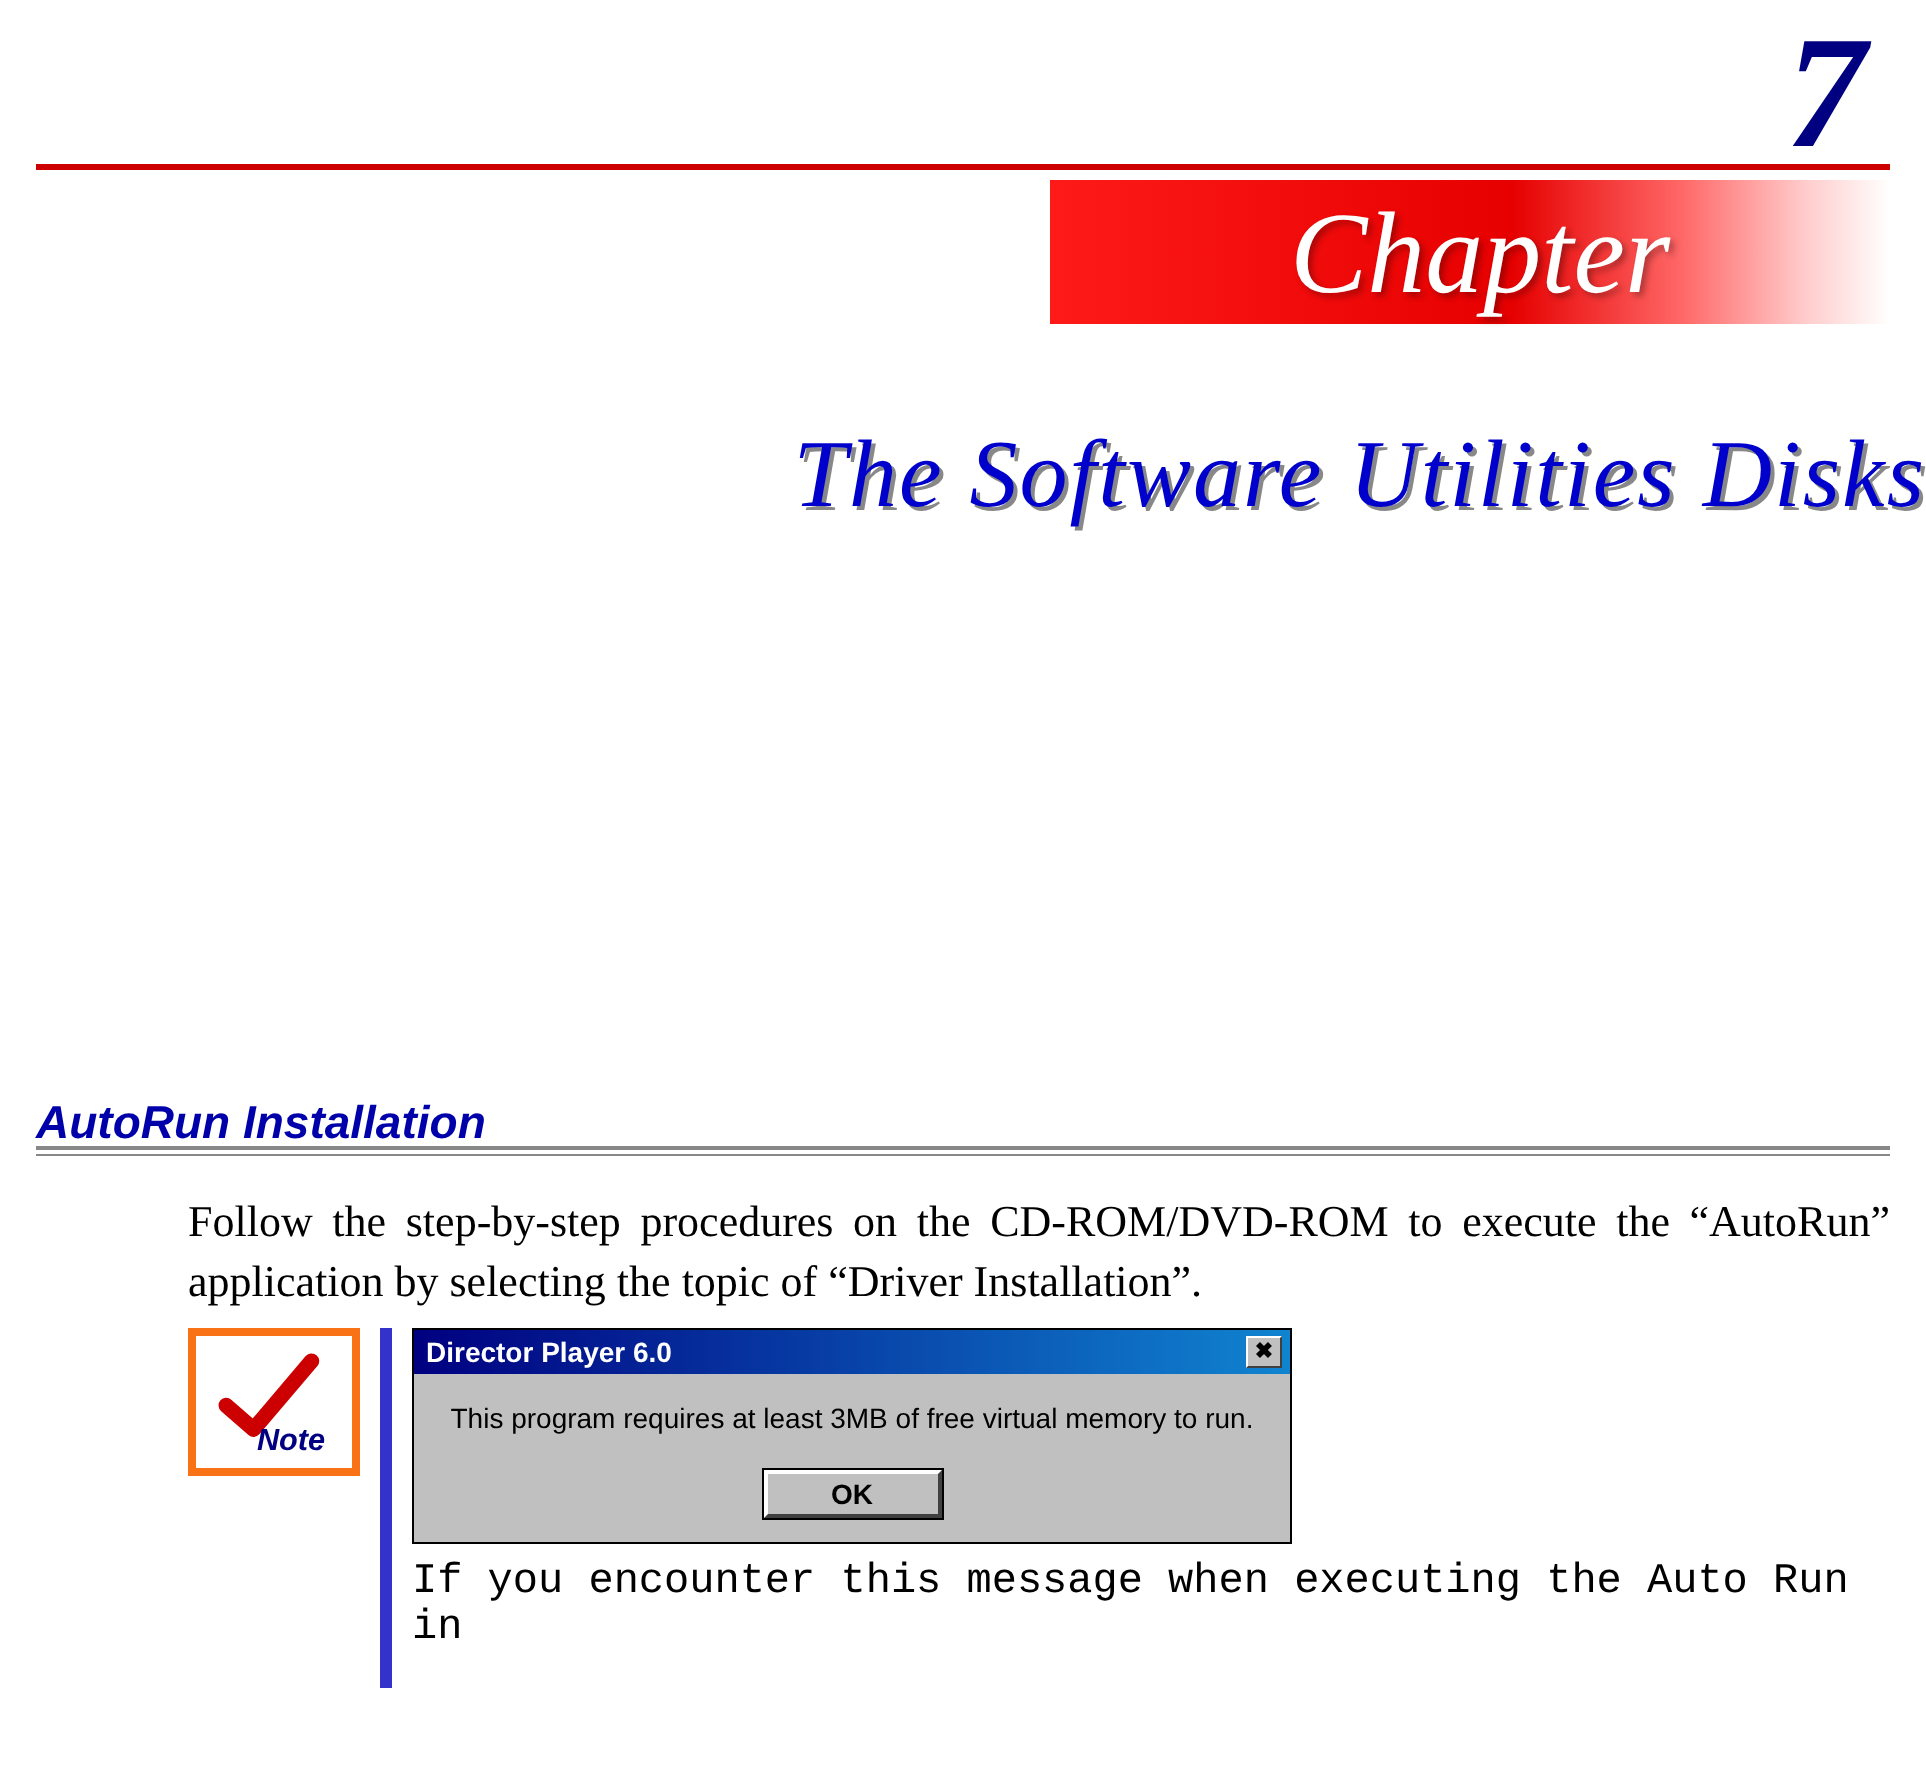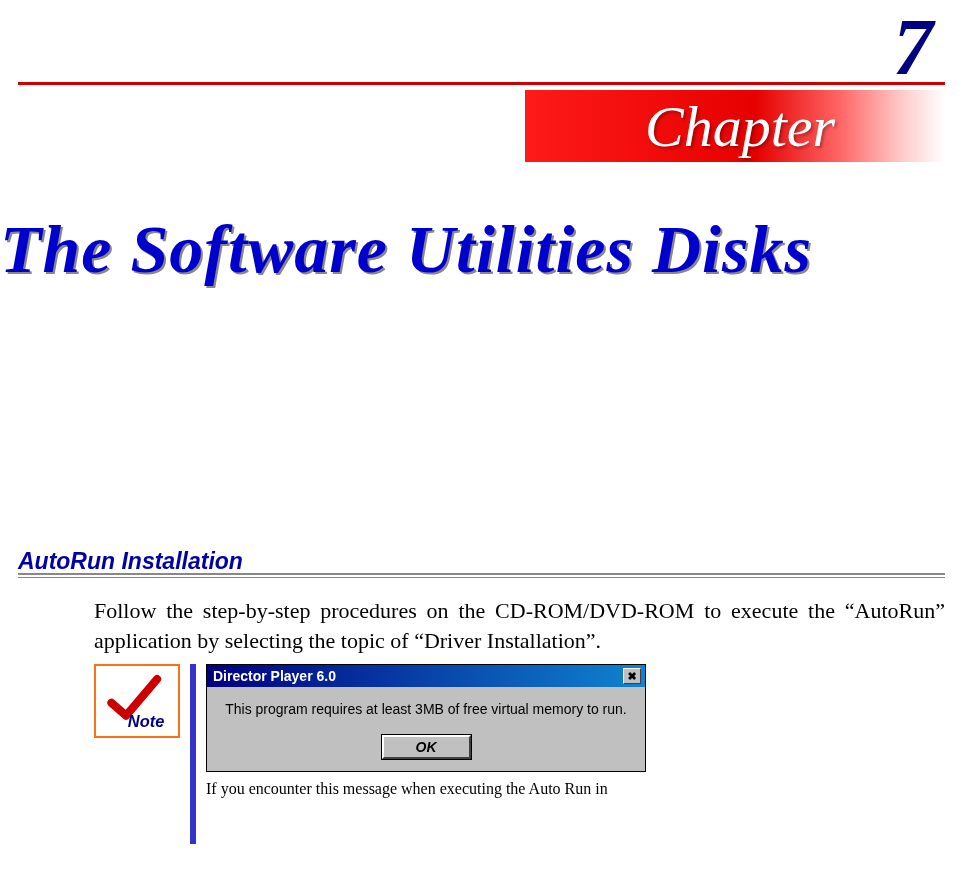--- a/index.html
+++ b/index.html
@@ -49,25 +49,25 @@
       font-size: 58px;
       font-style: italic;
       color: #ffffff;
       text-shadow: 2px 2px 3px rgba(0,0,0,0.3);
     }
     .main-title {
       position: absolute;
       top: 210px;
       left: 0;
       right: 0;
-      text-align: left;
+      text-align: right;
       font-family: Georgia, 'Times New Roman', serif;
-      font-size: 68px;
-      font-style: italic;
-      font-weight: bold;
+      font-size: 48px;
+      font-style: italic;
+      font-weight: normal;
       color: #0000cc;
       text-shadow: 2px 2px 0px #888888;
       letter-spacing: 1px;
     }
     .section-heading {
       position: absolute;
       top: 532px;
       left: 18px;
       font-family: Liberation Sans, sans-serif;
       font-size: 23px;
@@ -102,21 +102,21 @@
       top: 664px;
       left: 94px;
       right: 18px;
       display: flex;
       align-items: flex-start;
       gap: 10px;
     }
     .note-icon-box {
       width: 86px;
       height: 74px;
-      border: 2px solid #f97316;
+      border: 4px solid #f97316;
       background: #ffffff;
       position: relative;
       display: flex;
       align-items: center;
       justify-content: center;
       padding: 4px;
     }
     .note-icon-box svg {
       width: 100%;
       height: 100%;
@@ -180,25 +180,24 @@
       display: inline-block;
       padding: 2px 32px;
       background: #c0c0c0;
       border: 2px solid #ffffff;
       border-right-color: #404040;
       border-bottom-color: #404040;
       outline: 1px solid #000000;
       font-size: 14px;
       font-family: Tahoma, Arial, sans-serif;
       font-weight: bold;
-      font-style: italic;
     }
     .note-caption {
-      font-family: Liberation Serif, serif;
-      font-size: 16px;
+      font-family: Liberation Mono, monospace;
+      font-size: 21px;
       color: #000000;
     }
   </style>
 </head>
 <body>
 
 <div class="chapter-number">7</div>
 
 <div class="red-line"></div>
 

